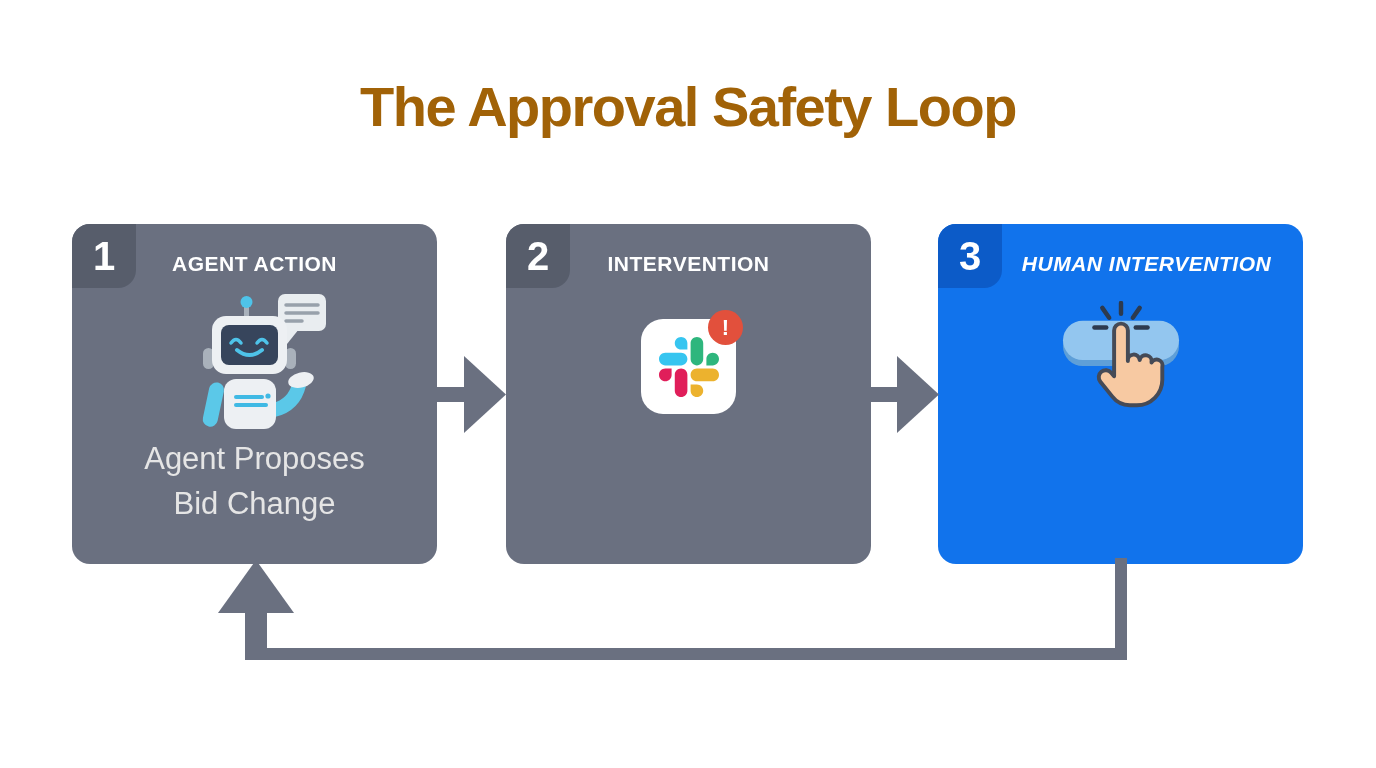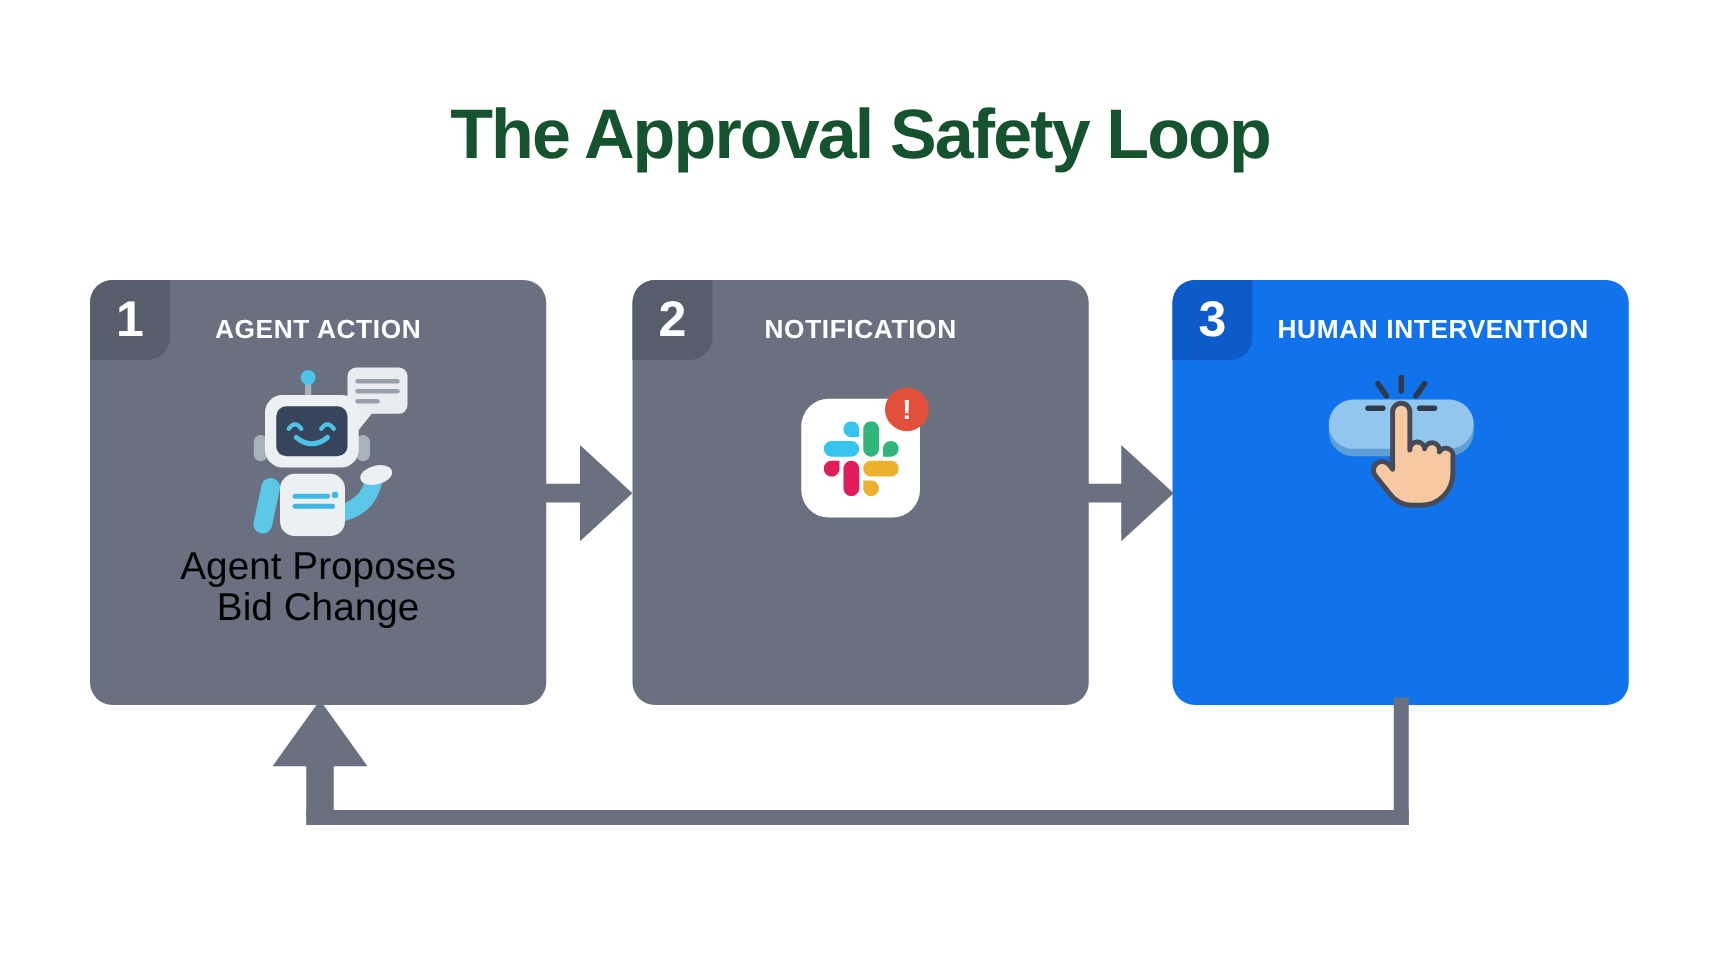--- a/index.html
+++ b/index.html
@@ -4,21 +4,21 @@
 <style>
   html,body{margin:0;padding:0;}
   body{
     width:1376px;height:768px;position:relative;overflow:hidden;
     background:#ffffff;
     font-family:"Liberation Sans","DejaVu Sans",sans-serif;
   }
   .stage{position:absolute;inset:0;}
   .title{
     position:absolute;top:74px;left:0;width:100%;
-    text-align:center;font-size:56px;font-weight:800;color:#14532d;
+    text-align:center;font-size:56px;font-weight:800;color:#a16207;
     letter-spacing:-1.5px;
   }
   
   .card{
     position:absolute;top:224px;width:365px;height:340px;
     border-radius:18px;background:#6A7080;color:#ffffff;
   }
   .card.blue{background:#1173EC;}
   .badge{
     position:absolute;top:0;left:0;width:64px;height:64px;
@@ -26,29 +26,29 @@
     display:flex;align-items:center;justify-content:center;
     font-size:40px;font-weight:700;color:#ffffff;
   }
   .card.blue .badge{background:#0C5BC8;}
   .card-label{
     position:absolute;top:0;left:0;right:0;height:80px;
     display:flex;align-items:center;justify-content:center;
     font-size:21px;font-weight:700;letter-spacing:.5px;color:#ffffff;
     white-space:nowrap;
   }
-  .card-label.offset{padding-left:52px;}
+  .card-label.offset{padding-left:52px;font-style:italic;}
   .icon-area{
     position:absolute;top:66px;left:0;right:0;height:145px;
     display:flex;align-items:center;justify-content:center;
   }
   .caption{
     position:absolute;top:212px;left:8px;right:8px;
-    text-align:center;font-size:31px;line-height:33px;
-    color:#000000;white-space:pre-line;font-weight:500;
+    text-align:center;font-size:31px;line-height:45px;
+    color:#e5e5e5;white-space:pre-line;font-weight:500;
   }
   
   .slack-tile{
     position:relative;width:95px;height:95px;background:#ffffff;
     border-radius:22px;display:flex;align-items:center;justify-content:center;
     margin-top:8px;
   }
   .alert-badge{
     position:absolute;top:-9px;right:-7px;width:35px;height:35px;
     border-radius:50%;background:#E2503C;
@@ -102,21 +102,21 @@
           <circle cx="88" cy="104" r="2.6" fill="#3FB9E4"></circle>
         </svg>
       </span>
     </div>
     <div class="caption">Agent Proposes
 Bid Change</div>
   </div>
 
   <div class="card" style="left:506px;">
     <div class="badge">2</div>
-    <div class="card-label">NOTIFICATION</div>
+    <div class="card-label">INTERVENTION</div>
     <div class="icon-area">
       <div class="slack-tile">
         <svg width="60" height="60" viewBox="0 0 122.8 122.8">
           <path d="M25.8 77.6c0 7.1-5.8 12.9-12.9 12.9S0 84.7 0 77.6s5.8-12.9 12.9-12.9h12.9v12.9zm6.5 0c0-7.1 5.8-12.9 12.9-12.9s12.9 5.8 12.9 12.9v32.3c0 7.1-5.8 12.9-12.9 12.9s-12.9-5.8-12.9-12.9V77.6z" fill="#E01E5A"></path>
           <path d="M45.2 25.8c-7.1 0-12.9-5.8-12.9-12.9S38.1 0 45.2 0s12.9 5.8 12.9 12.9v12.9H45.2zm0 6.5c7.1 0 12.9 5.8 12.9 12.9s-5.8 12.9-12.9 12.9H12.9C5.8 58.1 0 52.3 0 45.2s5.8-12.9 12.9-12.9h32.3z" fill="#36C5F0"></path>
           <path d="M97 45.2c0-7.1 5.8-12.9 12.9-12.9s12.9 5.8 12.9 12.9-5.8 12.9-12.9 12.9H97V45.2zm-6.5 0c0 7.1-5.8 12.9-12.9 12.9s-12.9-5.8-12.9-12.9V12.9C64.7 5.8 70.5 0 77.6 0s12.9 5.8 12.9 12.9v32.3z" fill="#2EB67D"></path>
           <path d="M77.6 97c7.1 0 12.9 5.8 12.9 12.9s-5.8 12.9-12.9 12.9-12.9-5.8-12.9-12.9V97h12.9zm0-6.5c-7.1 0-12.9-5.8-12.9-12.9s5.8-12.9 12.9-12.9h32.3c7.1 0 12.9 5.8 12.9 12.9s-5.8 12.9-12.9 12.9H77.6z" fill="#ECB22E"></path>
         </svg>
         <div class="alert-badge">!</div>
       </div>

